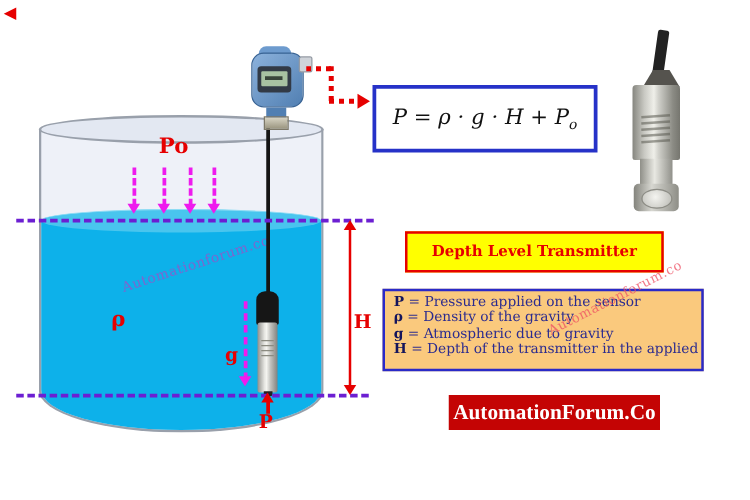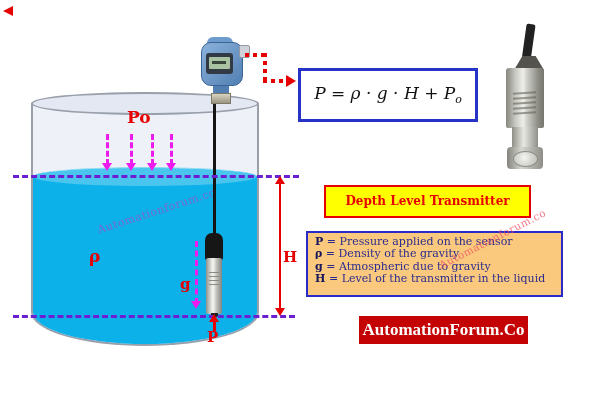--- a/index.html
+++ b/index.html
@@ -206,21 +206,21 @@
   <div class="abs rlabel lbl-p">P</div>
 
   <div class="abs title-box">
     <div>Depth Level Transmitter</div>
   </div>
 
   <div class="abs legend-box">
     <div class="legend-row"><span class="legend-term">P</span> <span>=</span> <span>Pressure applied on the sensor</span></div>
     <div class="legend-row"><span class="legend-term">ρ</span> <span>=</span> <span>Density of the gravity</span></div>
     <div class="legend-row"><span class="legend-term">g</span> <span>=</span> <span>Atmospheric due to gravity</span></div>
-    <div class="legend-row"><span class="legend-term">H</span> <span>=</span> <span>Level of the transmitter in the liquid</span></div>
+    <div class="legend-row"><span class="legend-term">H</span> <span>=</span> <span>Depth of the transmitter in the applied</span></div>
   </div>
 
   <div class="abs wm wm-legend">Automationforum.co</div>
 
   <div class="abs brand-box">
     <span>AutomationForum.Co</span>
   </div>
 
 </div>
 

